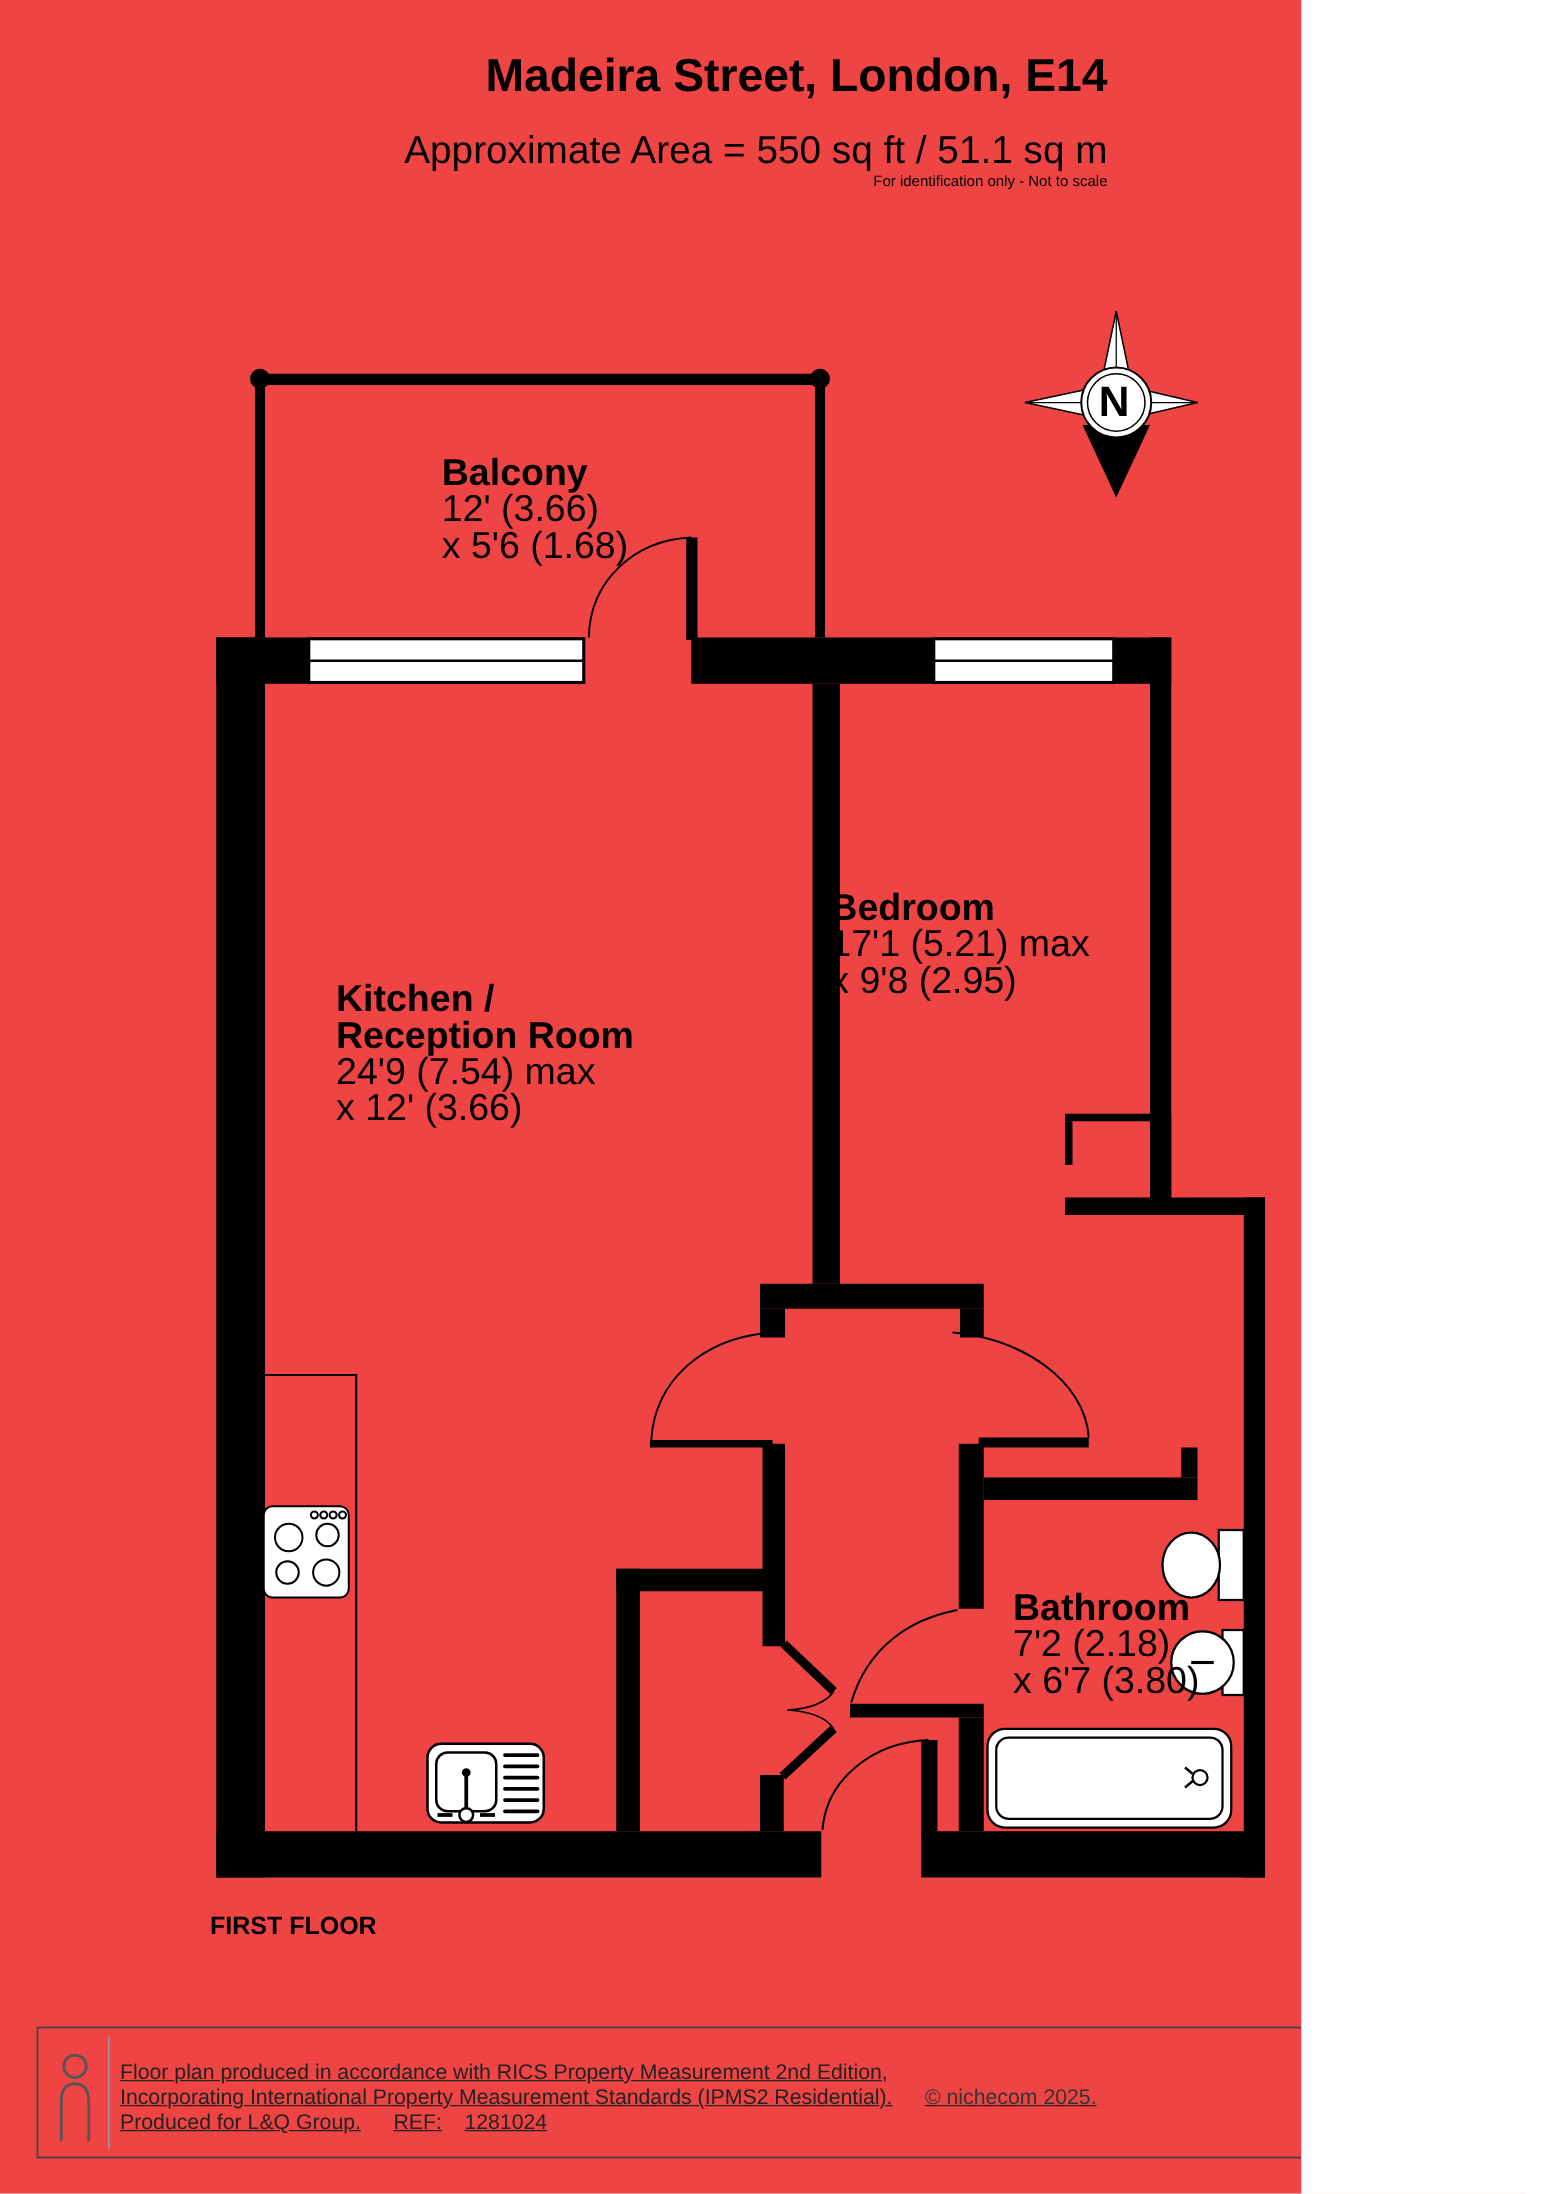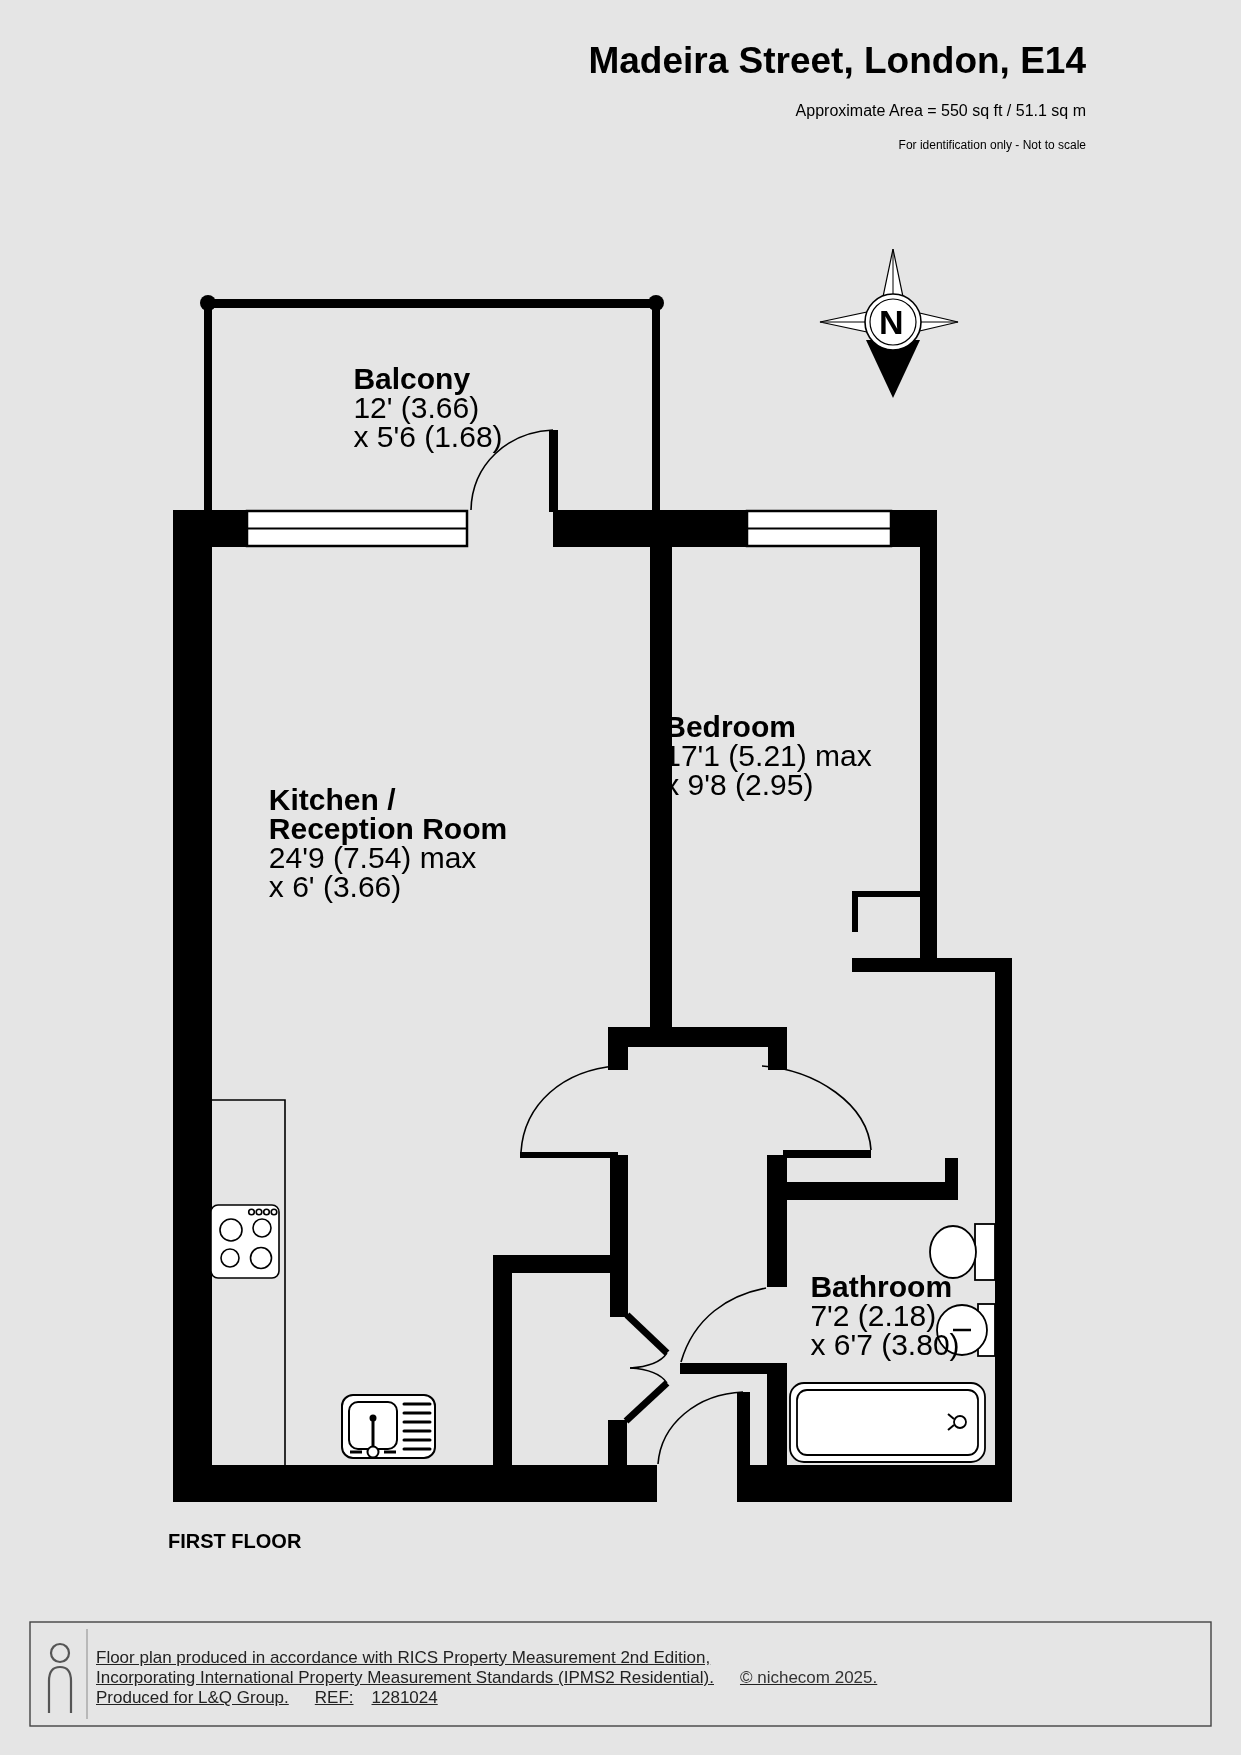--- a/index.html
+++ b/index.html
@@ -1,22 +1,22 @@
 <!DOCTYPE html>
 <html><head>
 <meta charset="utf-8">
 <style>
   html,body{margin:0;padding:0;background:#fff;}
-  .page{position:relative;width:1241px;height:1755px;background:#e5e5e5;
+  .page{position:relative;width:1041px;height:1755px;background:#ef4444;
         font-family:"Liberation Sans",sans-serif;color:#000;overflow:hidden;}
   .plan-svg{position:absolute;left:0;top:0;width:1241px;height:1755px;}
   .abs{position:absolute;white-space:nowrap;}
   .hdr{right:155px;text-align:right;}
   .title{top:40px;font-size:37px;font-weight:bold;}
-  .area{top:102px;font-size:16px;}
+  .area{top:102px;font-size:31px;}
   .disclaimer{top:138px;font-size:12px;}
   .room-label{position:absolute;transform:translateX(-50%);text-align:left;
               font-size:30px;line-height:29px;white-space:nowrap;}
   .rname{font-weight:bold;}
   .floor-label{left:168px;top:1530px;font-size:20px;font-weight:bold;}
   .compass-n{left:879px;top:303px;font-size:34px;font-weight:bold;}
   .footer-text{left:96px;top:1648px;font-size:17px;line-height:20px;color:#222;text-decoration:underline;}
   .footer-text .row{white-space:nowrap;}
   .copyright{margin-left:26px;color:#333;}
   .ref-label{margin-left:26px;}
@@ -191,21 +191,21 @@
   <div class="room-label" style="left:428px;top:364px;">
     <div class="rname">Balcony</div>
     <div>12' (3.66)</div>
     <div>x 5'6 (1.68)</div>
   </div>
 
   <div class="room-label" style="left:388px;top:785px;">
     <div class="rname">Kitchen /</div>
     <div class="rname">Reception Room</div>
     <div>24'9 (7.54) max</div>
-    <div>x 6' (3.66)</div>
+    <div>x 12' (3.66)</div>
   </div>
 
   <div class="room-label" style="left:768px;top:712px;">
     <div class="rname">Bedroom</div>
     <div>17'1 (5.21) max</div>
     <div>x 9'8 (2.95)</div>
   </div>
 
   <div class="room-label" style="left:885px;top:1272px;">
     <div class="rname">Bathroom</div>

